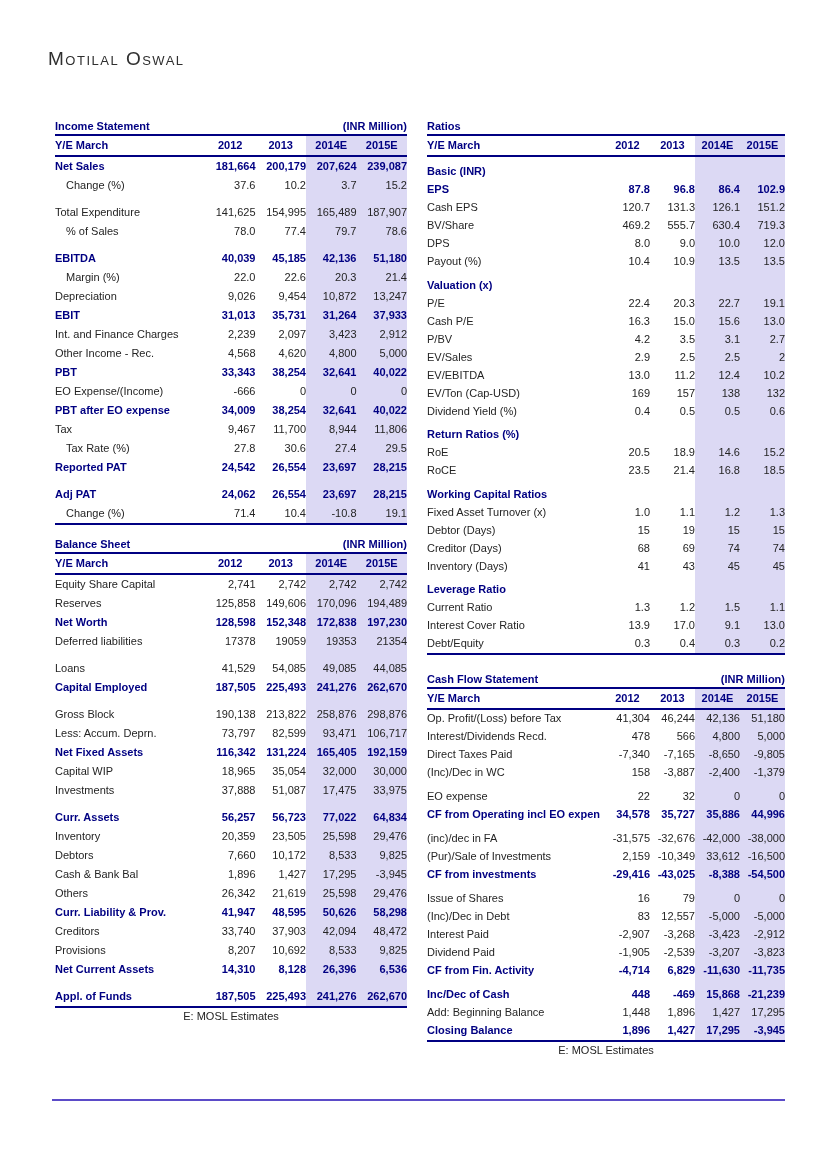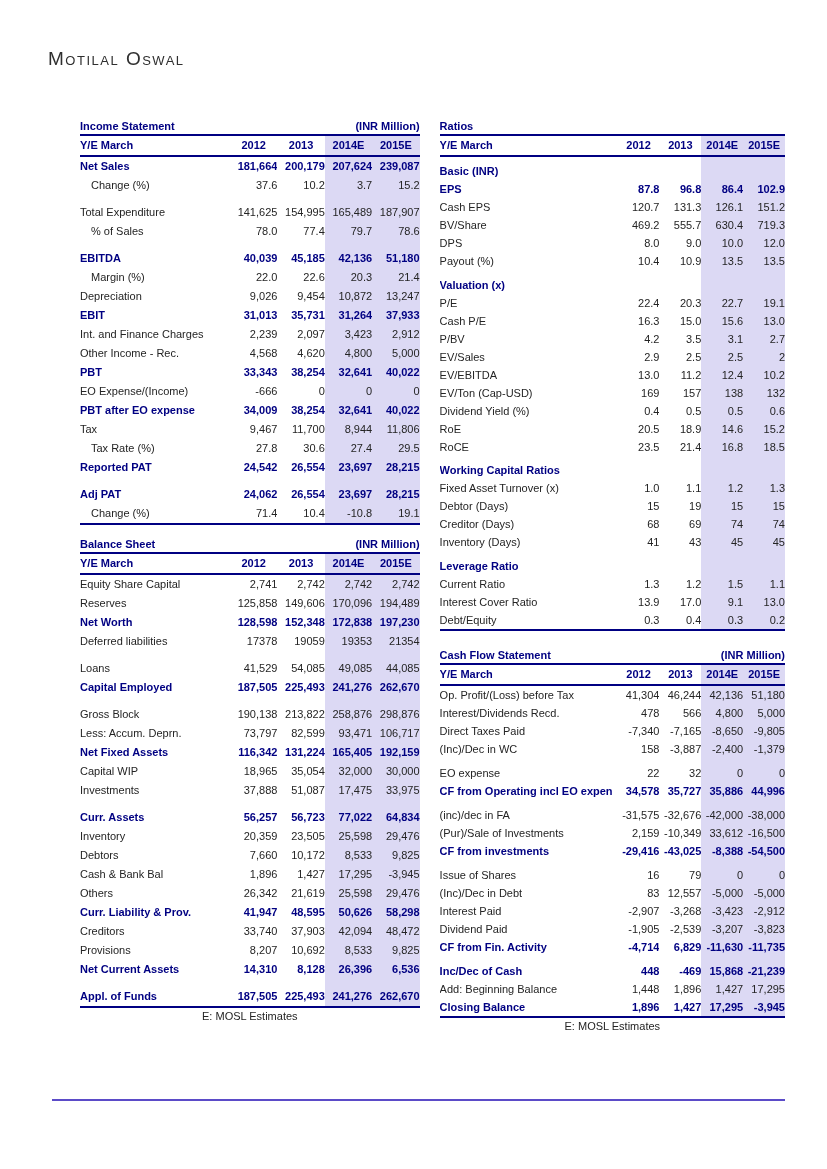--- a/index.html
+++ b/index.html
@@ -14,21 +14,21 @@
     margin: 48px 0 0 48px;
     font-family: Liberation Sans, sans-serif;
     font-variant: small-caps;
     font-size: 19px;
     letter-spacing: 1.5px;
     color: #2f2f2f;
   }
   .columns {
     display: flex;
     margin-top: 50px;
-    padding-left: 80px;
+    padding-left: 55px;
     padding-right: 42px;
   }
   .col-left  { width: 352px; margin-right: 20px; }
   .col-right { width: 358px; }
 
   .fin-table { width: 100%; }
   .tbl-head {
     display: flex; justify-content: space-between; align-items: flex-end;
     font-size: 11px; font-weight: bold; color: #000082;
     border-bottom: 2px solid #000082;
@@ -572,20 +572,27 @@
                 <td class="num">138</td>
                 <td class="num">132</td>
               </tr>
               <tr class="normal">
                 <td class="label">Dividend Yield (%)</td>
                 <td class="num">0.4</td>
                 <td class="num">0.5</td>
                 <td class="num">0.5</td>
                 <td class="num">0.6</td>
               </tr>
+              <tr class="section">
+                <td class="label">Return Ratios (%)</td>
+                <td class="num"></td>
+                <td class="num"></td>
+                <td class="num"></td>
+                <td class="num"></td>
+              </tr>
               <tr class="normal">
                 <td class="label">RoE</td>
                 <td class="num">20.5</td>
                 <td class="num">18.9</td>
                 <td class="num">14.6</td>
                 <td class="num">15.2</td>
               </tr>
               <tr class="normal">
                 <td class="label">RoCE</td>
                 <td class="num">23.5</td>

